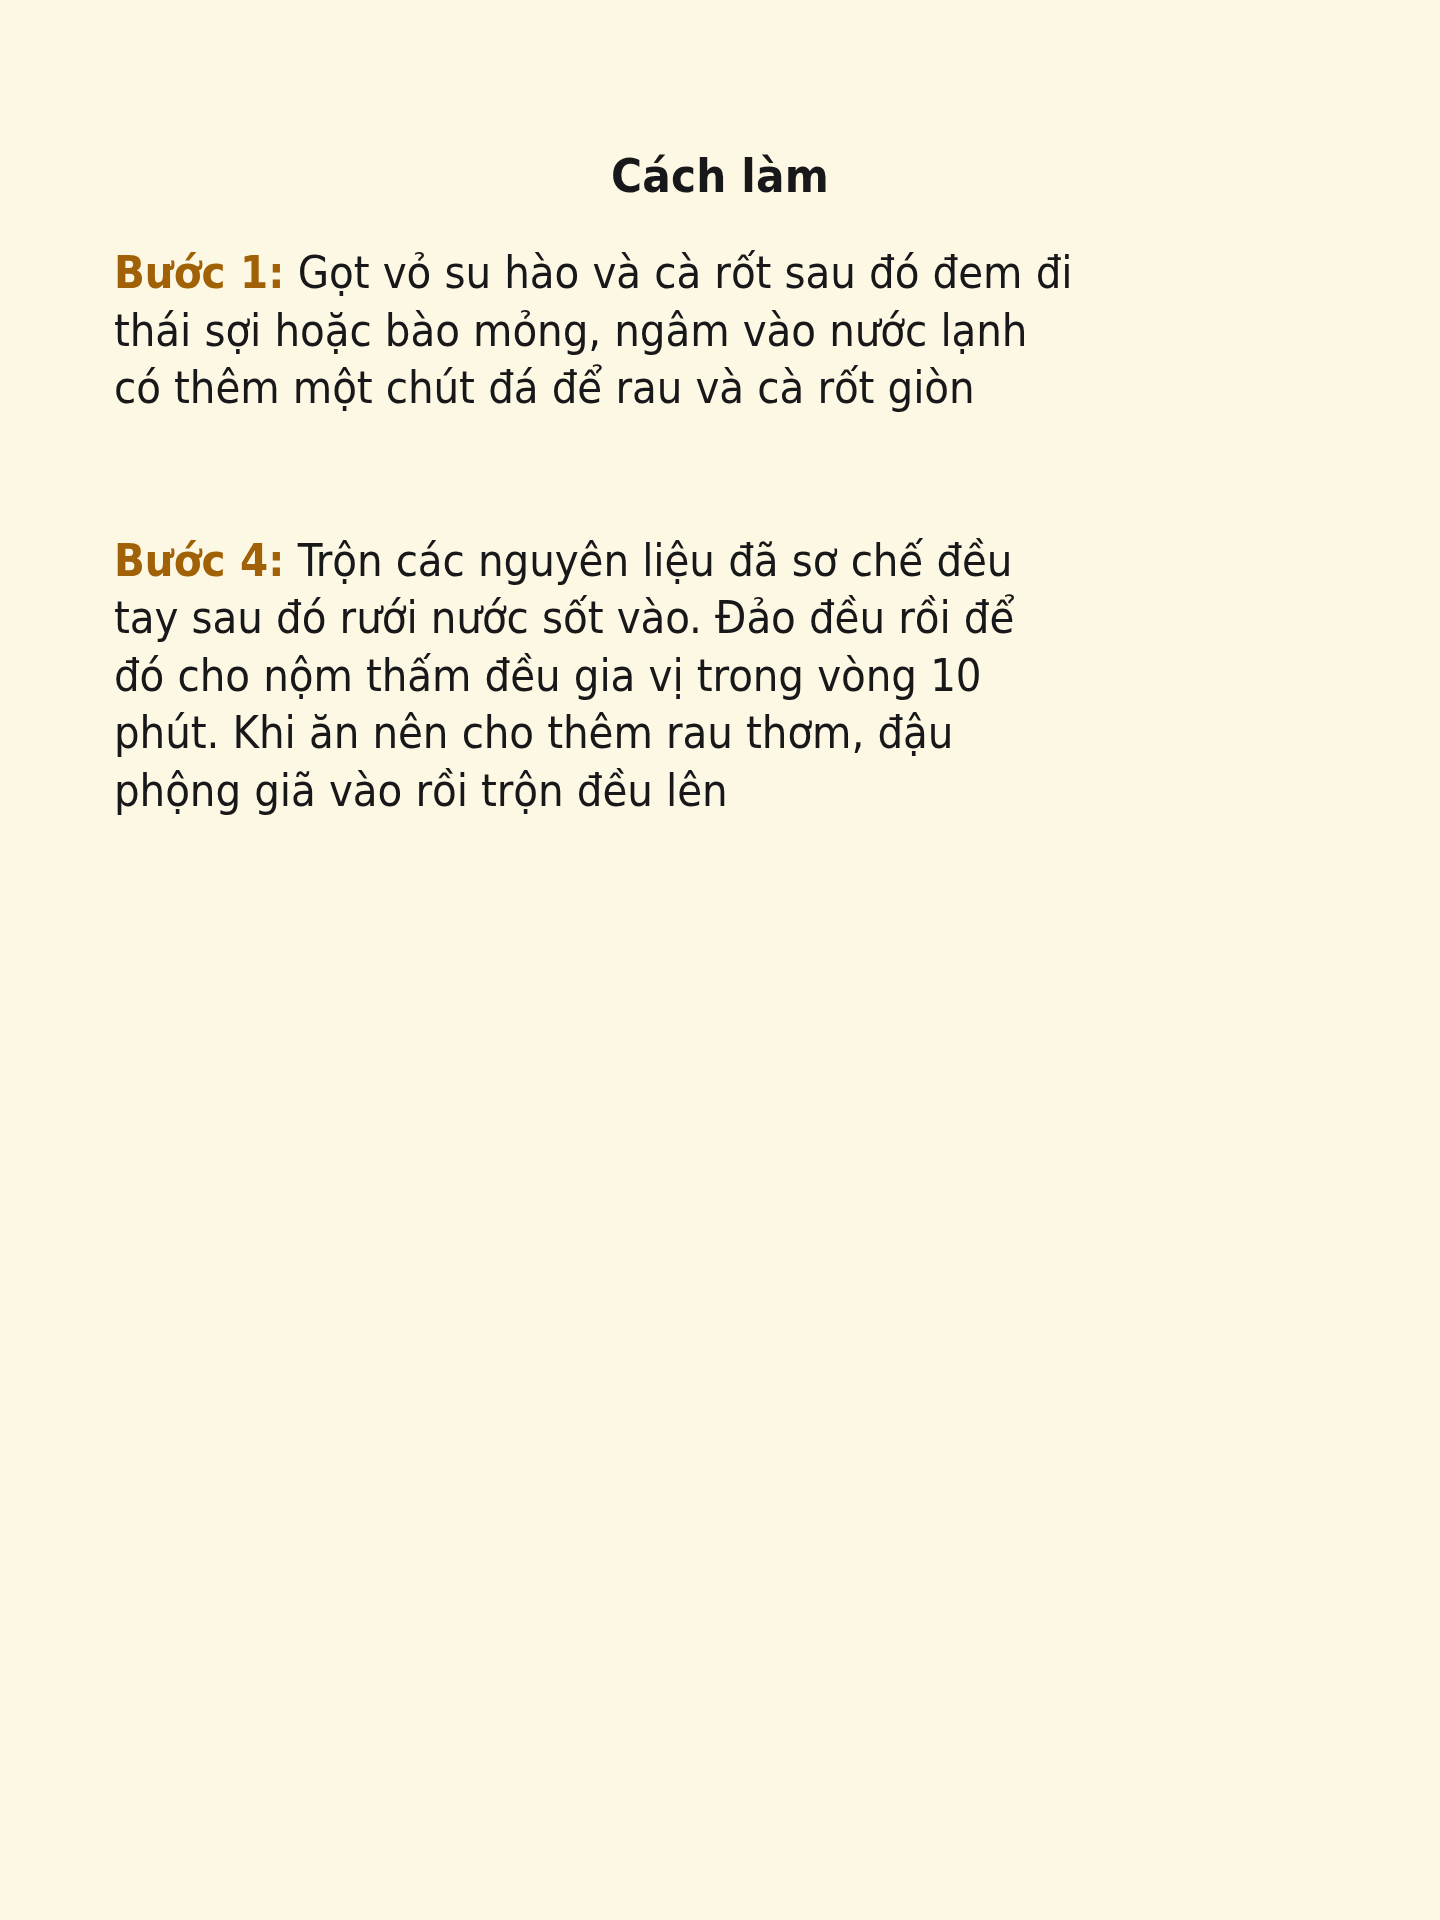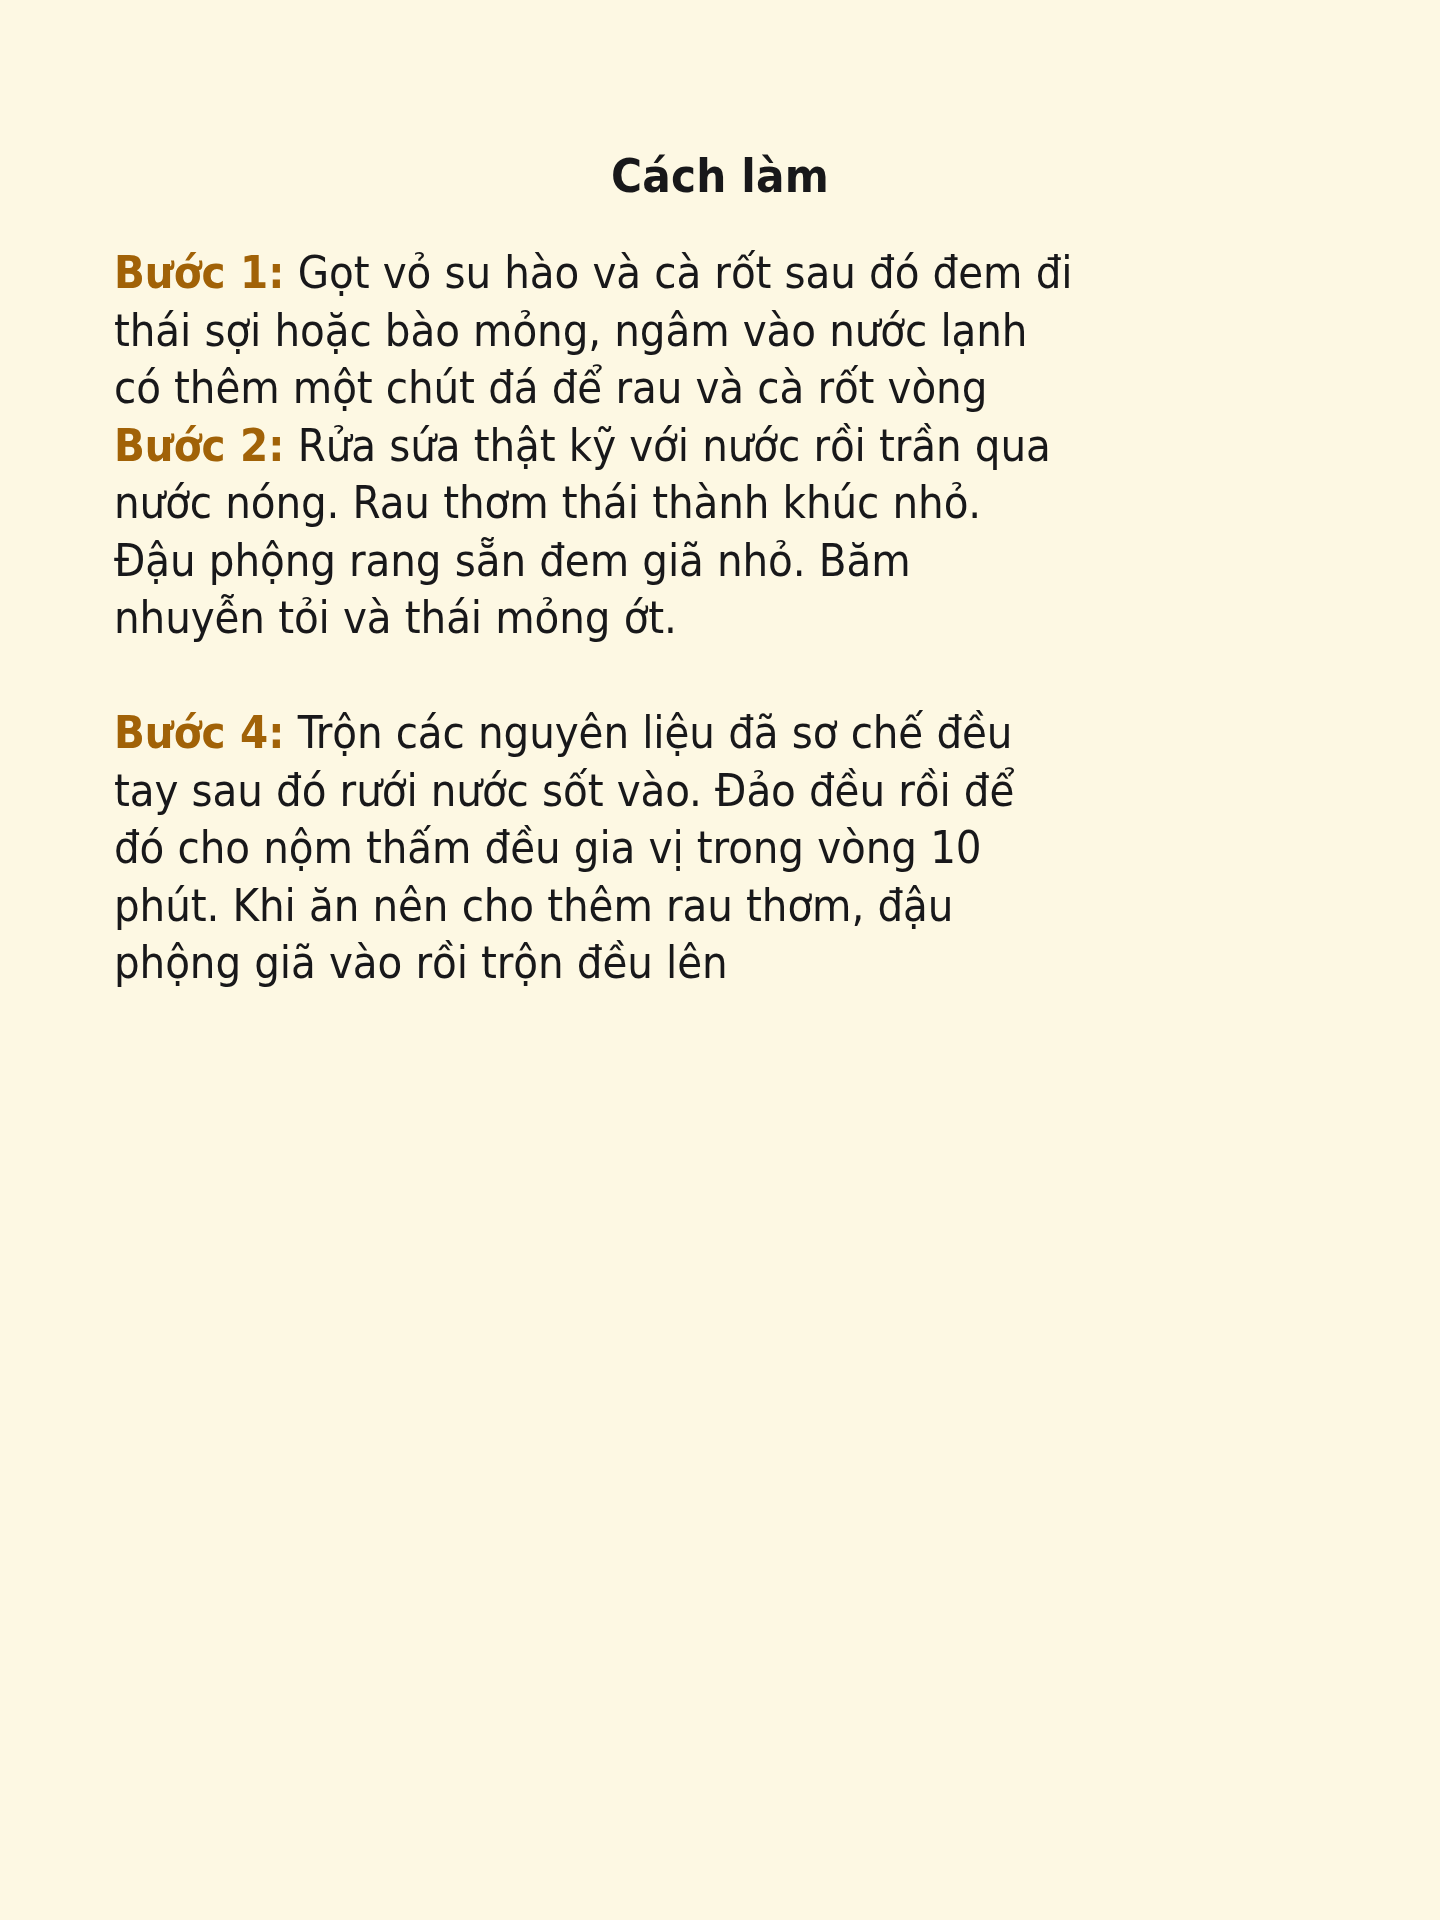--- a/index.html
+++ b/index.html
@@ -69,20 +69,20 @@
 </style>
 </head>
 <body>
 
 <div class="page">
 
   <h1 class="doc-title">Cách làm</h1>
 
   <div class="body-block">
 
-    <span class="step"><span class="step-label">Bước 1:</span><span class="step-text"> Gọt vỏ su hào và cà rốt sau đó đem đi thái sợi hoặc bào mỏng, ngâm vào nước lạnh có thêm một chút đá để rau và cà rốt vòng</span></span><br>
-    <span class="step"><span class="step-label">Bước 2:</span><span class="step-text"> Rửa sứa thật kỹ với nước rồi trần qua nước nóng. Rau thơm thái thành khúc nhỏ. Đậu phộng rang sẵn đem giã nhỏ. Băm nhuyễn tỏi và thái mỏng ớt.</span></span><br>
+    <span class="step"><span class="step-label">Bước 1:</span><span class="step-text"> Gọt vỏ su hào và cà rốt sau đó đem đi thái sợi hoặc bào mỏng, ngâm vào nước lạnh có thêm một chút đá để rau và cà rốt giòn</span></span><br>
+    <br>
     <br>
     <span class="step"><span class="step-label">Bước 4:</span><span class="step-text"> Trộn các nguyên liệu đã sơ chế đều tay sau đó rưới nước sốt vào. Đảo đều rồi để đó cho nộm thấm đều gia vị trong vòng 10 phút. Khi ăn nên cho thêm rau thơm, đậu phộng giã vào rồi trộn đều lên</span></span>
 
   </div>
 
 </div>
 
 </body></html>

